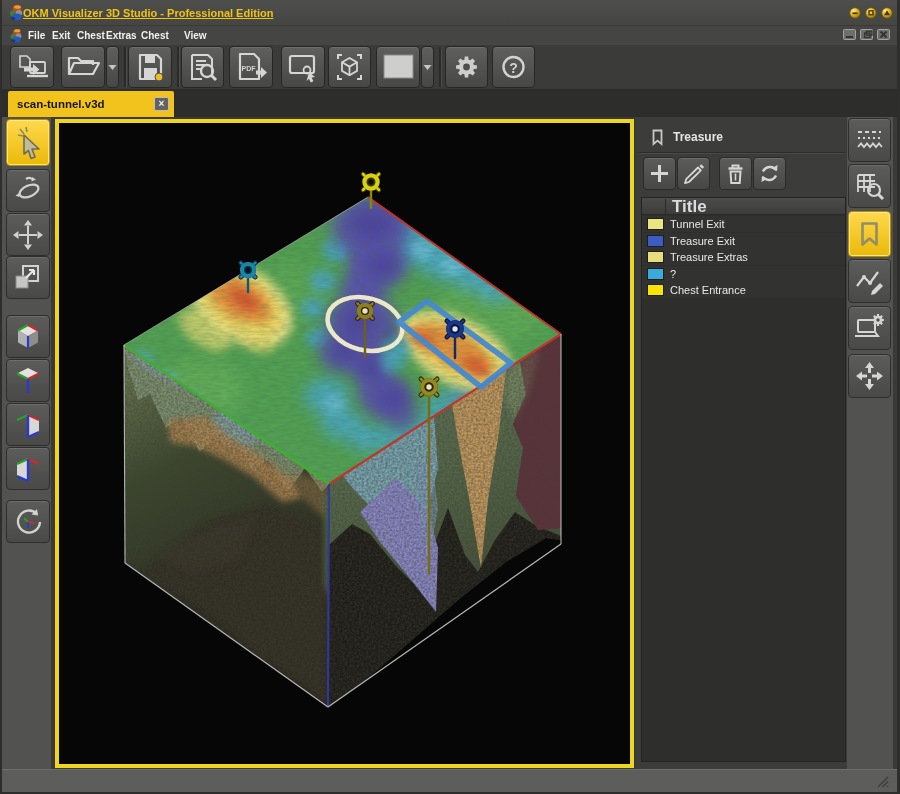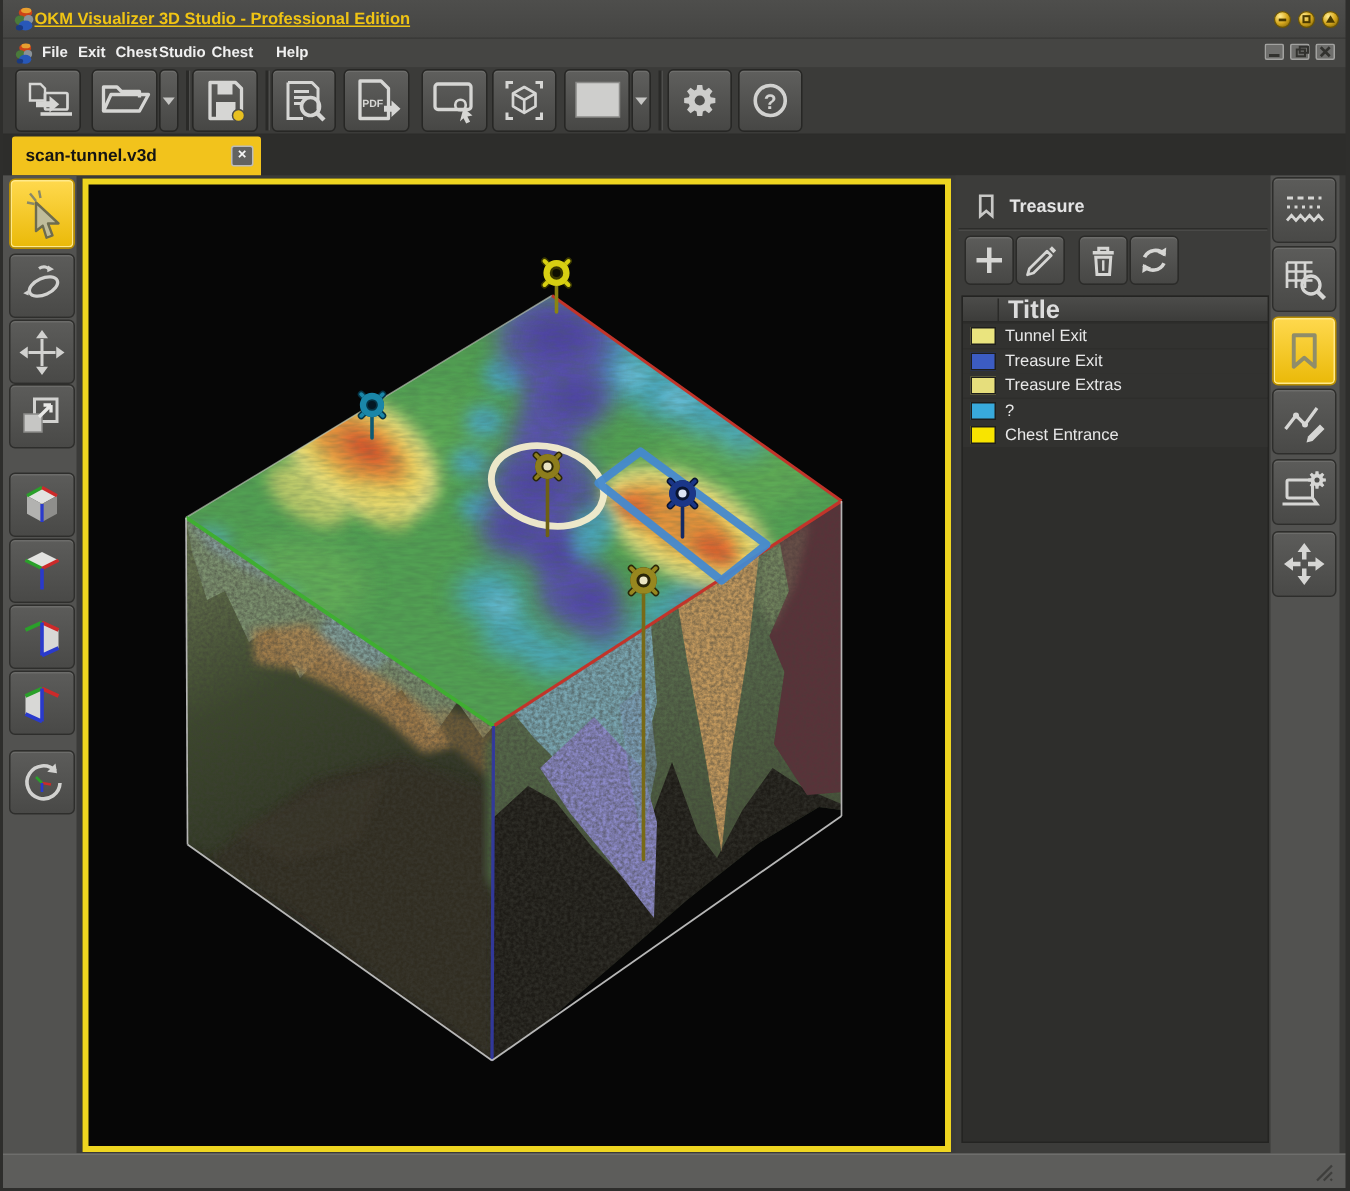--- a/index.html
+++ b/index.html
@@ -114,23 +114,23 @@
   <ellipse cx="10" cy="4.5" rx="4.5" ry="3.2" fill="#cc4418"></ellipse>
   <ellipse cx="10.5" cy="3" rx="3.4" ry="1.8" fill="#e8a030"></ellipse>
   <ellipse cx="6.5" cy="9.5" rx="3.6" ry="3.2" fill="#4a7a3a"></ellipse>
   <ellipse cx="12" cy="9" rx="3.2" ry="3" fill="#8a9298"></ellipse>
   <ellipse cx="10" cy="13" rx="4.6" ry="3.4" fill="#2858b8"></ellipse>
   <ellipse cx="6" cy="14.5" rx="2.4" ry="1.8" fill="#1a3a80"></ellipse>
 </svg>
 <div class="abs menu-item" style="left:28px">File</div>
 <div class="abs menu-item" style="left:52px">Exit</div>
 <div class="abs menu-item" style="left:77px">Chest</div>
-<div class="abs menu-item" style="left:106px">Studio</div>
+<div class="abs menu-item" style="left:106px">Extras</div>
 <div class="abs menu-item" style="left:141px">Chest</div>
-<div class="abs menu-item" style="left:184px">Help</div>
+<div class="abs menu-item" style="left:184px">View</div>
 <svg class="abs" style="left:843px;top:29px" width="50" height="12" viewBox="0 0 50 12">
   <g fill="#6e6e6c" stroke="#a2a2a0" stroke-width="1">
     <rect x="0.5" y="0.5" width="12" height="10" rx="1"></rect>
     <rect x="17.5" y="0.5" width="12" height="10" rx="1"></rect>
     <rect x="34.5" y="0.5" width="12" height="10" rx="1"></rect>
   </g>
   <rect x="3" y="7" width="7" height="2" fill="#32322f"></rect>
   <rect x="21.5" y="4" width="5.5" height="4.5" fill="none" stroke="#32322f" stroke-width="1.3"></rect>
   <rect x="23.5" y="2.2" width="5.5" height="4" fill="none" stroke="#32322f" stroke-width="1.3"></rect>
   <path d="M37.5 2.5 L43.5 8.5 M43.5 2.5 L37.5 8.5" stroke="#32322f" stroke-width="1.8"></path>

